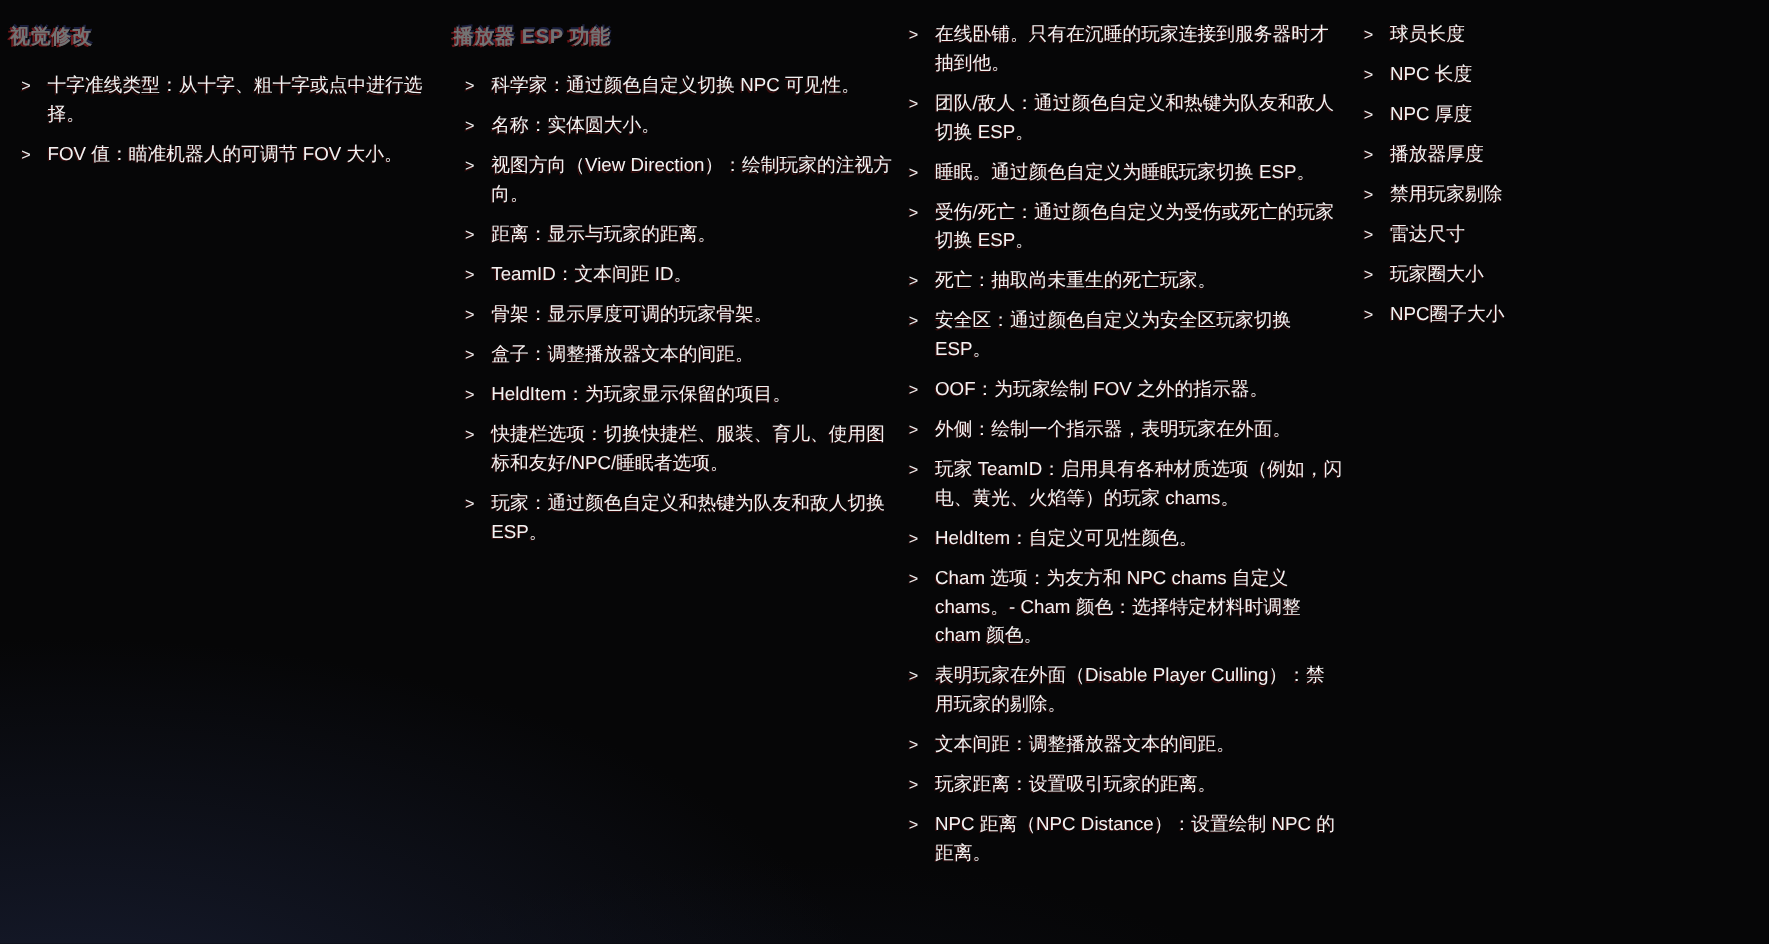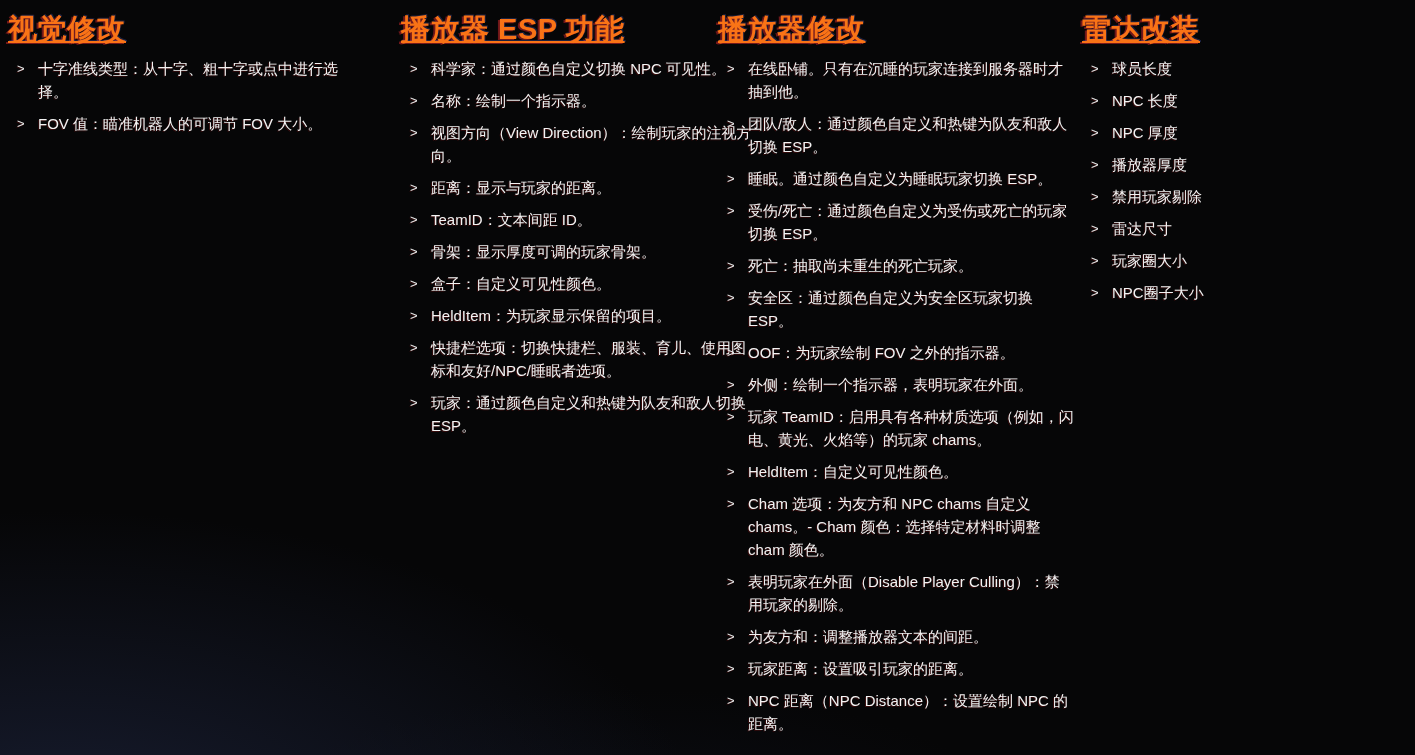--- a/index.html
+++ b/index.html
@@ -7,29 +7,28 @@
     width:1415px;height:755px;overflow:hidden;
     background-color:#060607;
     background-image:
       radial-gradient(ellipse 1050px 540px at 4% 112%, rgba(26,32,54,0.9), rgba(6,6,7,0) 62%),
       radial-gradient(ellipse 700px 300px at 45% 115%, rgba(16,20,34,0.55), rgba(6,6,7,0) 60%);
     font-family:"Liberation Sans","DejaVu Sans",sans-serif;
     -webkit-font-smoothing:antialiased;
   }
   .col{position:absolute;top:16px;}
   #col-visual{left:8px;width:340px;}
-  #col-esp{left:363px;width:352px;margin-left:38px;}
+  #col-esp{left:363px;width:352px;}
   #col-player-mods{left:718px;width:356px;}
   #col-radar{left:1082px;width:326px;}
   h2{
     margin:0 0 14px 0;
-    font-size:29px;line-height:27px;font-weight:bold;
-    color:#f97316;letter-spacing:0.5px;
+    font-size:16px;line-height:27px;font-weight:bold;
+    color:#737373;letter-spacing:0.5px;
     text-shadow:-2px 1px 0 rgba(128,26,30,0.88), 1px -1px 0 rgba(90,110,230,0.25);
-    text-decoration:underline;
   }
   ul{list-style:none;margin:0;padding:0;}
   li{
     display:flex;align-items:flex-start;
     margin:0 0 9px 0;
     color:#f3f3f3;font-size:15px;line-height:23px;
     text-shadow:-1px 1px 0 rgba(104,18,18,0.5);
   }
   li .b{
     flex:0 0 30px;box-sizing:border-box;padding-left:9px;
@@ -56,59 +55,58 @@
 
 <section class="col" id="col-esp">
   <h2>播放器 ESP 功能</h2>
   <ul>
     <li>
         <span class="b">&gt;</span>
         <span class="t">科学家：通过颜色自定义切换 NPC 可见性。</span>
       </li>
     <li>
         <span class="b">&gt;</span>
-        <span class="t">名称：绘制一个指示器。</span>
+        <span class="t">名称：实体圆大小。</span>
       </li>
     <li>
         <span class="b">&gt;</span>
         <span class="t">视图方向（View Direction）：绘制玩家的注视方向。</span>
       </li>
     <li>
         <span class="b">&gt;</span>
         <span class="t">距离：显示与玩家的距离。</span>
       </li>
     <li>
         <span class="b">&gt;</span>
         <span class="t">TeamID：文本间距 ID。</span>
       </li>
     <li>
         <span class="b">&gt;</span>
         <span class="t">骨架：显示厚度可调的玩家骨架。</span>
       </li>
     <li>
         <span class="b">&gt;</span>
-        <span class="t">盒子：自定义可见性颜色。</span>
+        <span class="t">盒子：调整播放器文本的间距。</span>
       </li>
     <li>
         <span class="b">&gt;</span>
         <span class="t">HeldItem：为玩家显示保留的项目。</span>
       </li>
     <li>
         <span class="b">&gt;</span>
         <span class="t">快捷栏选项：切换快捷栏、服装、育儿、使用图标和友好/NPC/睡眠者选项。</span>
       </li>
     <li>
         <span class="b">&gt;</span>
         <span class="t">玩家：通过颜色自定义和热键为队友和敌人切换 ESP。</span>
       </li>
   </ul>
 </section>
 
 <section class="col" id="col-player-mods">
-  <h2>播放器修改</h2>
   <ul>
     <li>
         <span class="b">&gt;</span>
         <span class="t">在线卧铺。只有在沉睡的玩家连接到服务器时才抽到他。</span>
       </li>
     <li>
         <span class="b">&gt;</span>
         <span class="t">团队/敌人：通过颜色自定义和热键为队友和敌人切换 ESP。</span>
       </li>
     <li>
@@ -146,35 +144,34 @@
     <li>
         <span class="b">&gt;</span>
         <span class="t">Cham 选项：为友方和 NPC chams 自定义 chams。- Cham 颜色：选择特定材料时调整 cham 颜色。</span>
       </li>
     <li>
         <span class="b">&gt;</span>
         <span class="t">表明玩家在外面（Disable Player Culling）：禁用玩家的剔除。</span>
       </li>
     <li>
         <span class="b">&gt;</span>
-        <span class="t">为友方和：调整播放器文本的间距。</span>
+        <span class="t">文本间距：调整播放器文本的间距。</span>
       </li>
     <li>
         <span class="b">&gt;</span>
         <span class="t">玩家距离：设置吸引玩家的距离。</span>
       </li>
     <li>
         <span class="b">&gt;</span>
         <span class="t">NPC 距离（NPC Distance）：设置绘制 NPC 的距离。</span>
       </li>
   </ul>
 </section>
 
 <section class="col" id="col-radar">
-  <h2>雷达改装</h2>
   <ul>
     <li>
         <span class="b">&gt;</span>
         <span class="t">球员长度</span>
       </li>
     <li>
         <span class="b">&gt;</span>
         <span class="t">NPC 长度</span>
       </li>
     <li>

